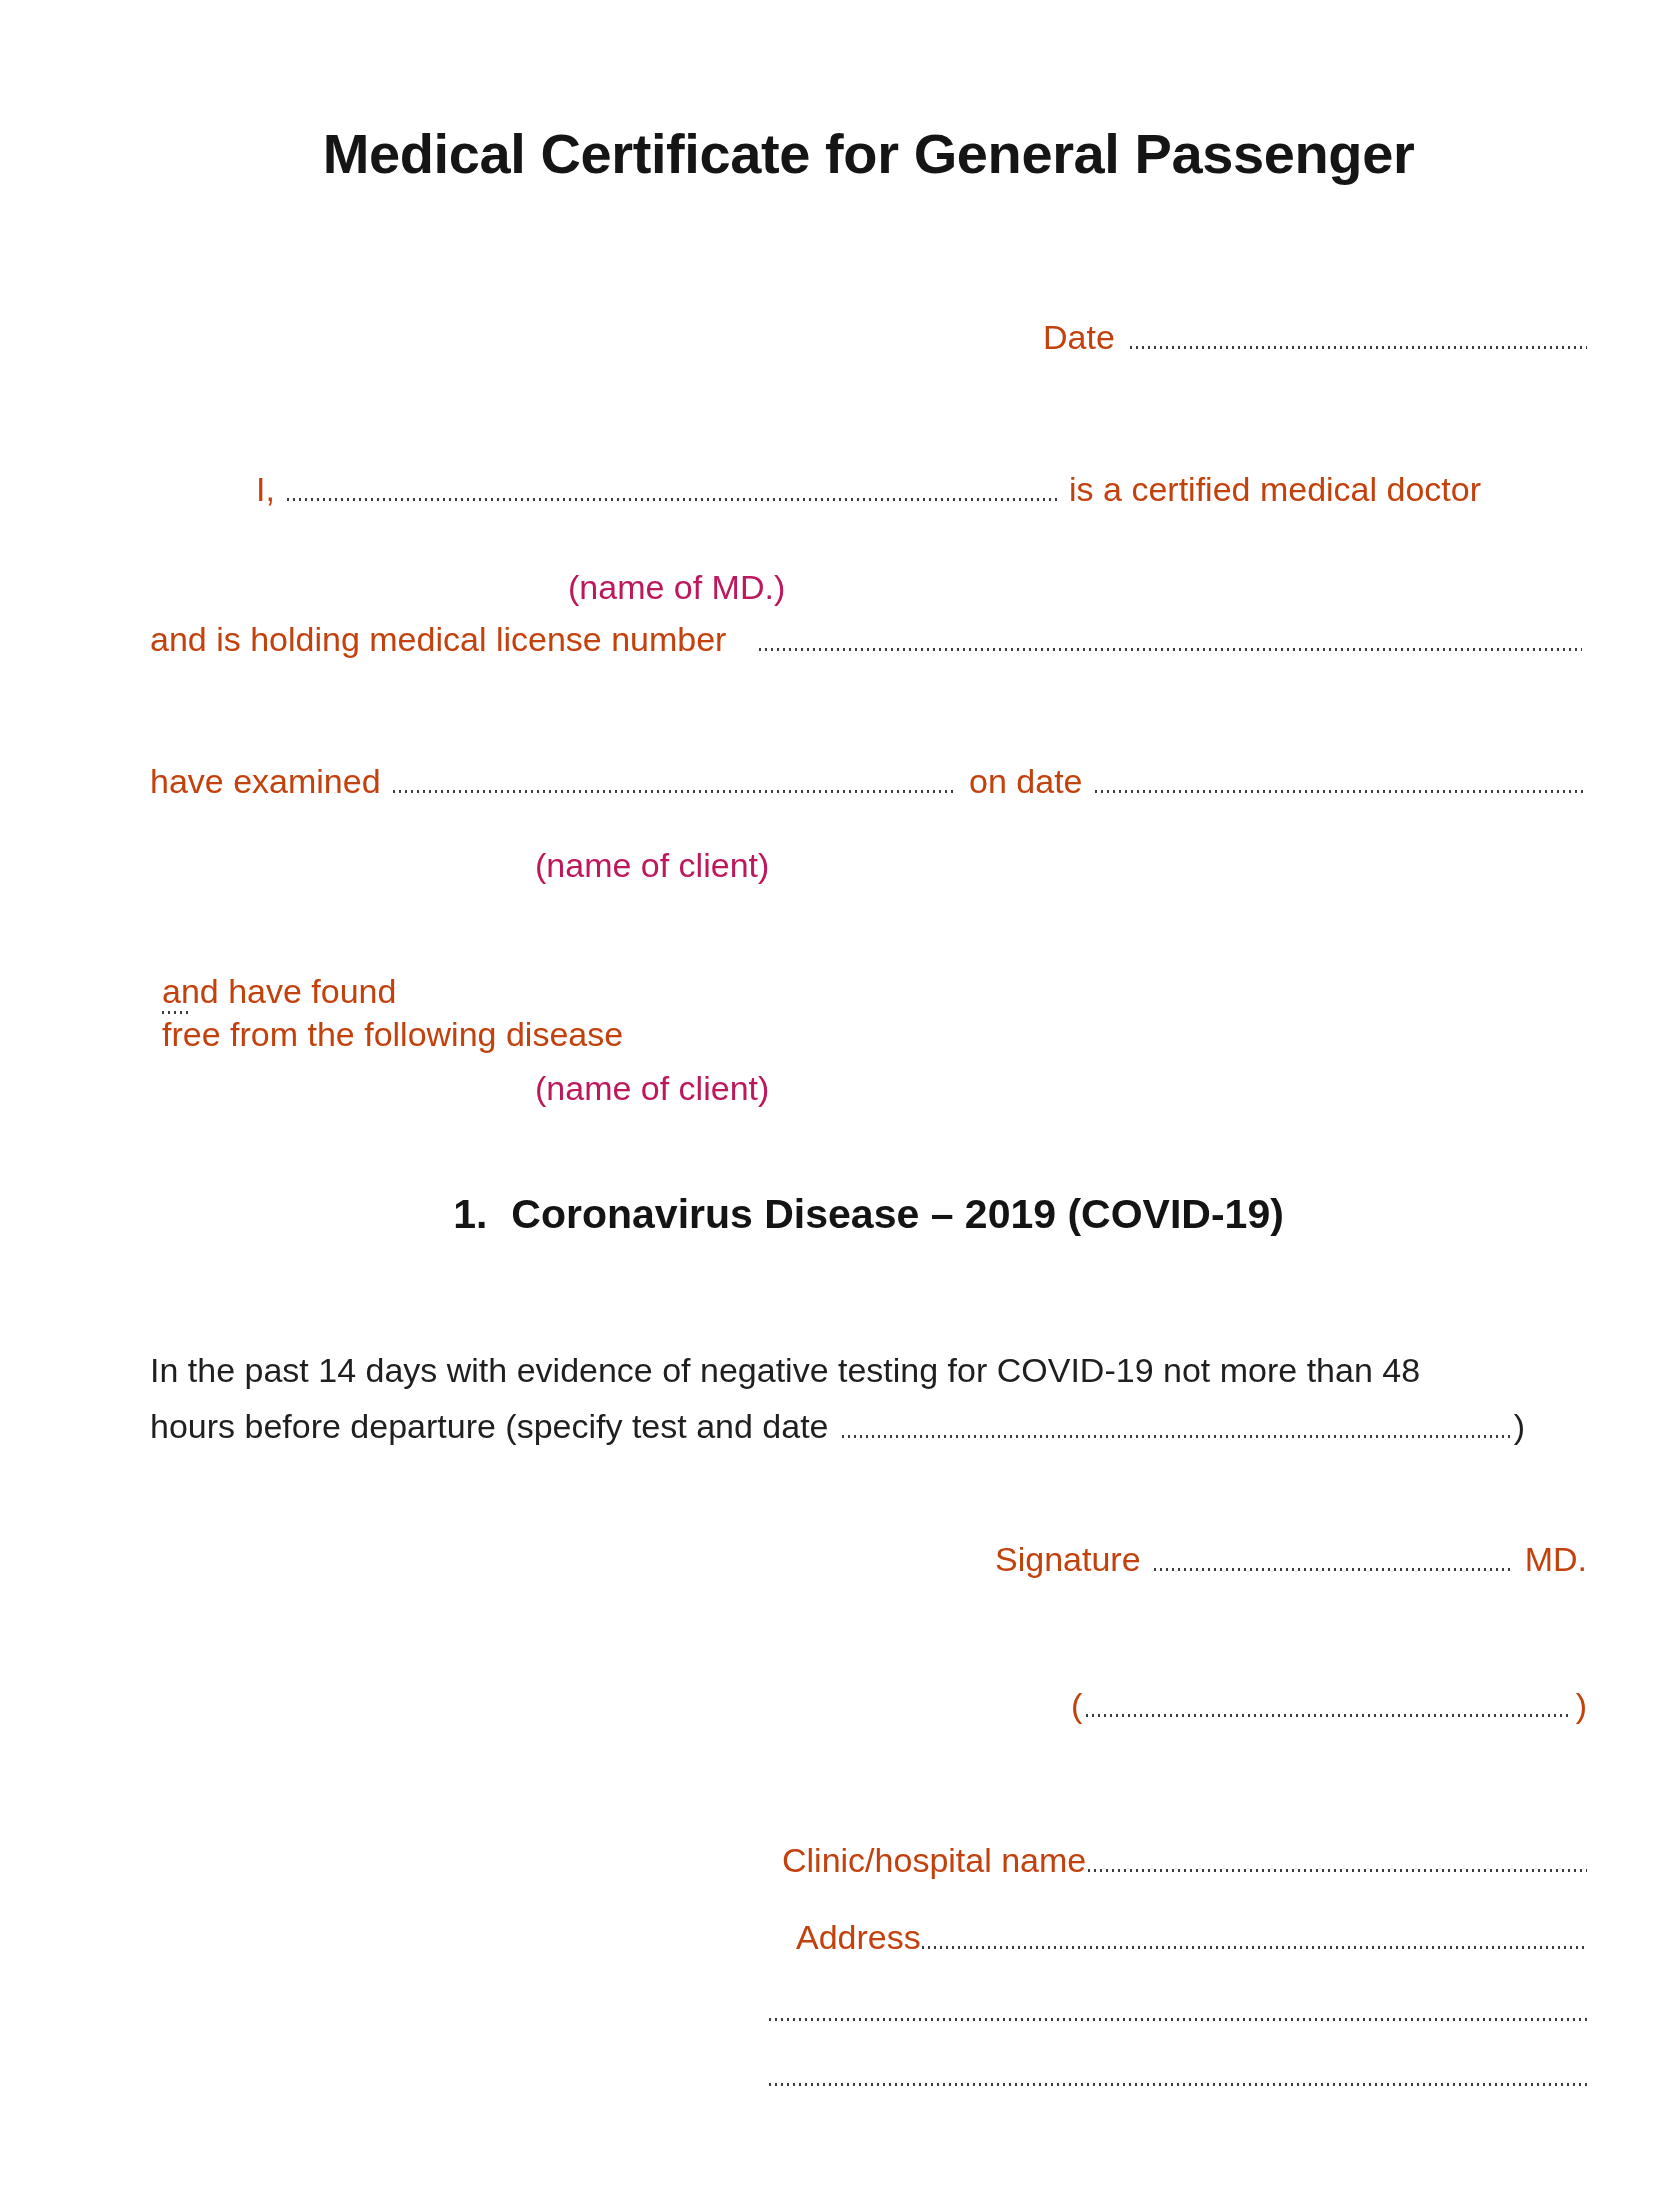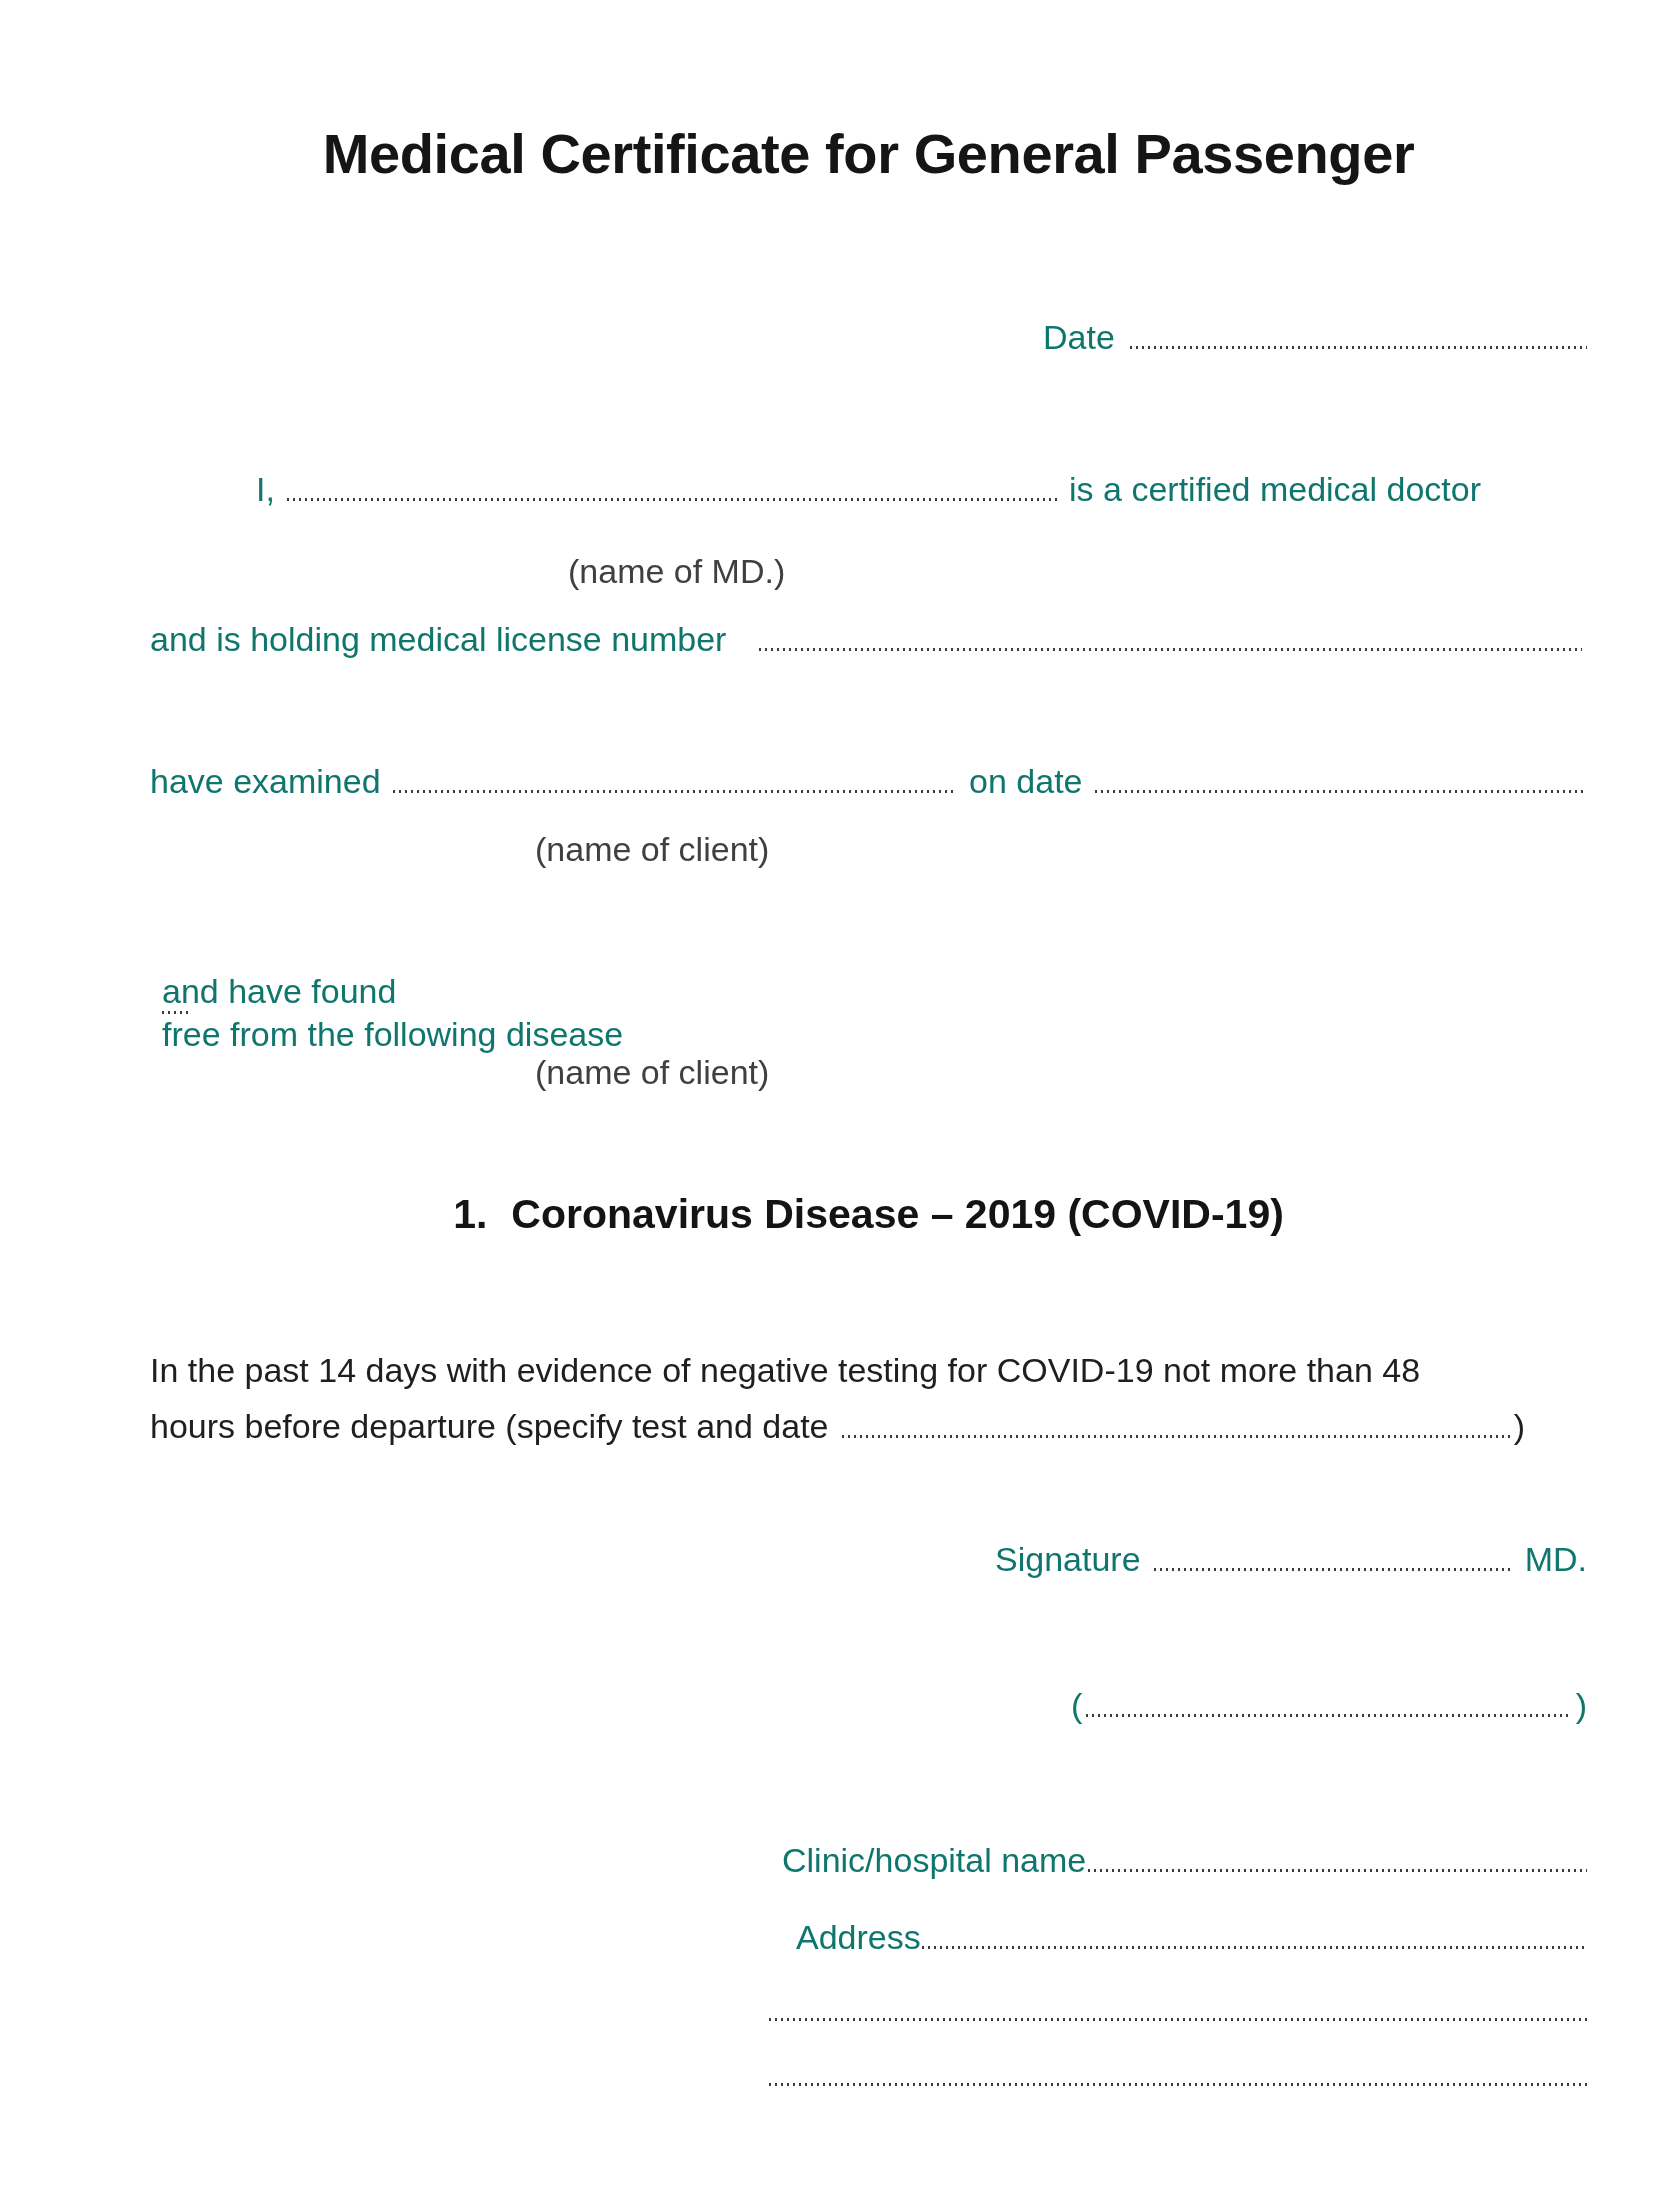--- a/index.html
+++ b/index.html
@@ -9,34 +9,34 @@
     overflow:hidden;
   }
   .content { position:absolute; left:150px; top:0; width:1437px; height:1633px; }
   .title {
     position:absolute; left:0; right:0; top:120px; margin:0;
     text-align:center; font-size:56px; font-weight:700; line-height:67px;
     letter-spacing:-0.4px; color:#151515;
   }
   .row {
     position:absolute; display:flex; align-items:baseline;
-    font-size:34px; line-height:40px; white-space:nowrap; color:#0f766e;
+    font-size:34px; line-height:40px; white-space:nowrap; color:#c2410c;
   }
   .t { flex:0 0 auto; }
   .dots {
     flex:1 1 auto; height:3px; min-width:26px;
     background-image:repeating-linear-gradient(90deg,#3d3d3d 0,#3d3d3d 2.2px,transparent 2.2px,transparent 6px);
     background-repeat:repeat-x;
   }
   .dots-abs {
     position:absolute; height:3px;
     background-image:repeating-linear-gradient(90deg,#3d3d3d 0,#3d3d3d 2.2px,transparent 2.2px,transparent 6px);
     background-repeat:repeat-x;
   }
-  .caption { position:absolute; font-size:34px; line-height:40px; color:#404040; white-space:nowrap; }
+  .caption { position:absolute; font-size:34px; line-height:40px; color:#be185d; white-space:nowrap;margin-top:16px; }
   .heading {
     position:absolute; left:0; right:0; display:flex; justify-content:center;
     font-size:41px; line-height:49px; font-weight:700; color:#141414; white-space:nowrap;
   }
   .heading .num { margin-right:24px; }
   .para { position:absolute; font-size:34px; line-height:56px; color:#1f1f1f; }
   .para .pline { white-space:nowrap; }
   .para .pline2 { display:flex; align-items:baseline; white-space:nowrap; }
   
   .ml14 { margin-left:12px; } .ml16 { margin-left:13.8px; } .ml18 { margin-left:15.5px; }

